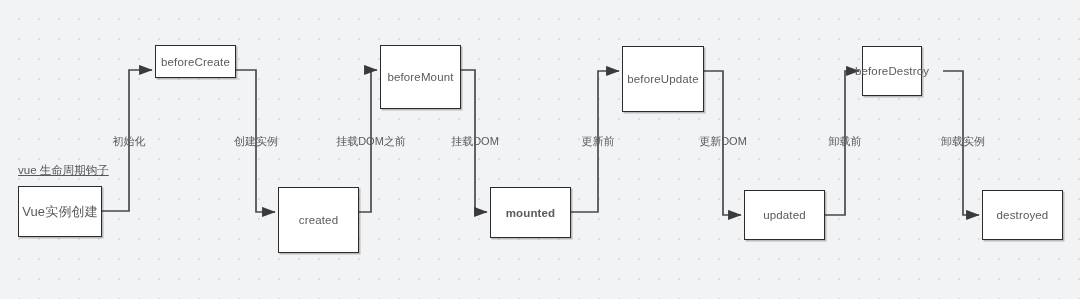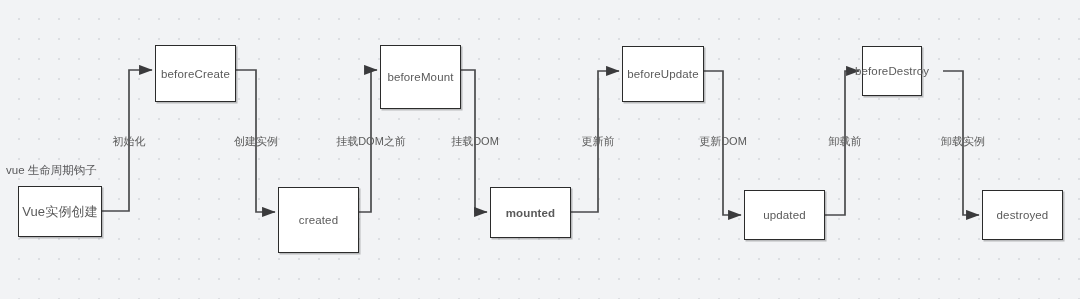--- a/index.html
+++ b/index.html
@@ -83,33 +83,33 @@
       <path d="M571,212 L598,212 L598,71 L619,71"></path>
 
       <path d="M704,71 L723,71 L723,215 L741,215"></path>
 
       <path d="M825,215 L845,215 L845,71 L859,71"></path>
 
       <path d="M943,71 L963,71 L963,215 L979,215"></path>
     </g>
   </svg>
 
-  <div class="free-label" style="left:6px; top:163px;">vue 生命周期钩子</div>
+  <div class="free-label" style="left:18px; top:163px;text-decoration:underline;">vue 生命周期钩子</div>
 
   <div class="node cjk" style="left:18px; top:186px; width:84px; height:51px;">Vue实例创建</div>
 
-  <div class="node" style="left:155px; top:45px; width:81px; height:57px;">beforeCreate</div>
+  <div class="node" style="left:155px; top:45px; width:81px; height:33px;">beforeCreate</div>
 
   <div class="node" style="left:278px; top:187px; width:81px; height:66px;">created</div>
 
   <div class="node" style="left:380px; top:45px; width:81px; height:64px;">beforeMount</div>
 
   <div class="node" style="left:490px; top:187px; width:81px; height:51px;font-weight:bold;">mounted</div>
 
-  <div class="node" style="left:622px; top:46px; width:82px; height:56px;">beforeUpdate</div>
+  <div class="node" style="left:622px; top:46px; width:82px; height:66px;">beforeUpdate</div>
 
   <div class="node" style="left:744px; top:190px; width:81px; height:50px;">updated</div>
 
   <div class="node" style="left:862px; top:46px; width:60px; height:50px;">beforeDestroy</div>
 
   <div class="node" style="left:982px; top:190px; width:81px; height:50px;">destroyed</div>
 
   <div class="edge-label" style="left:129px; top:141px;">初始化</div>
 
   <div class="edge-label" style="left:256px; top:141px;">创建实例</div>

